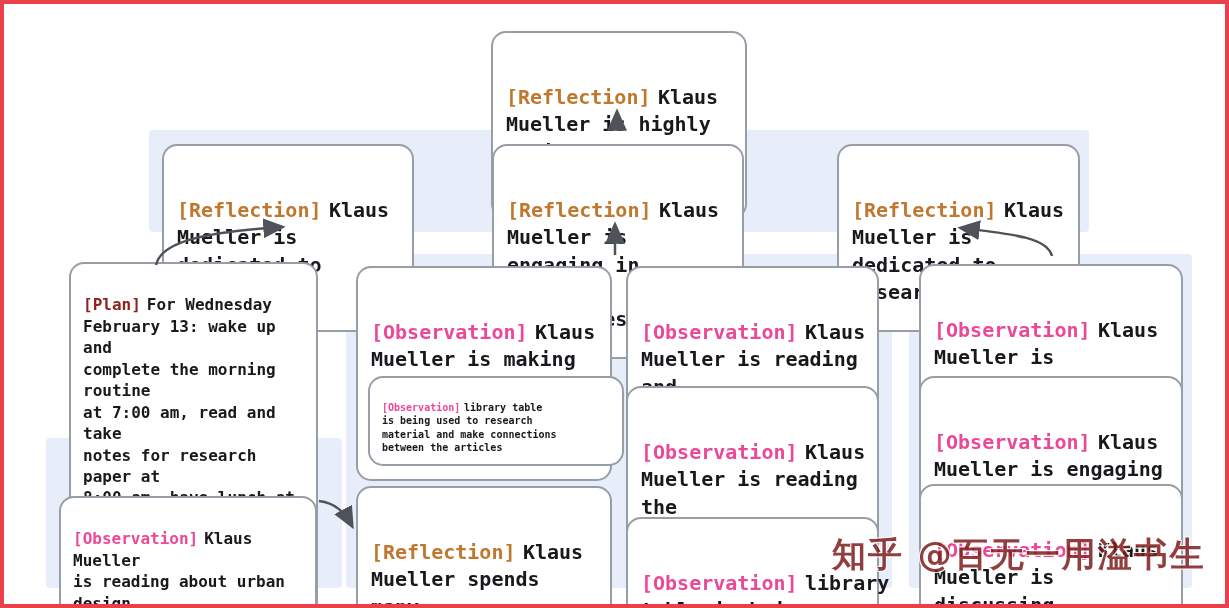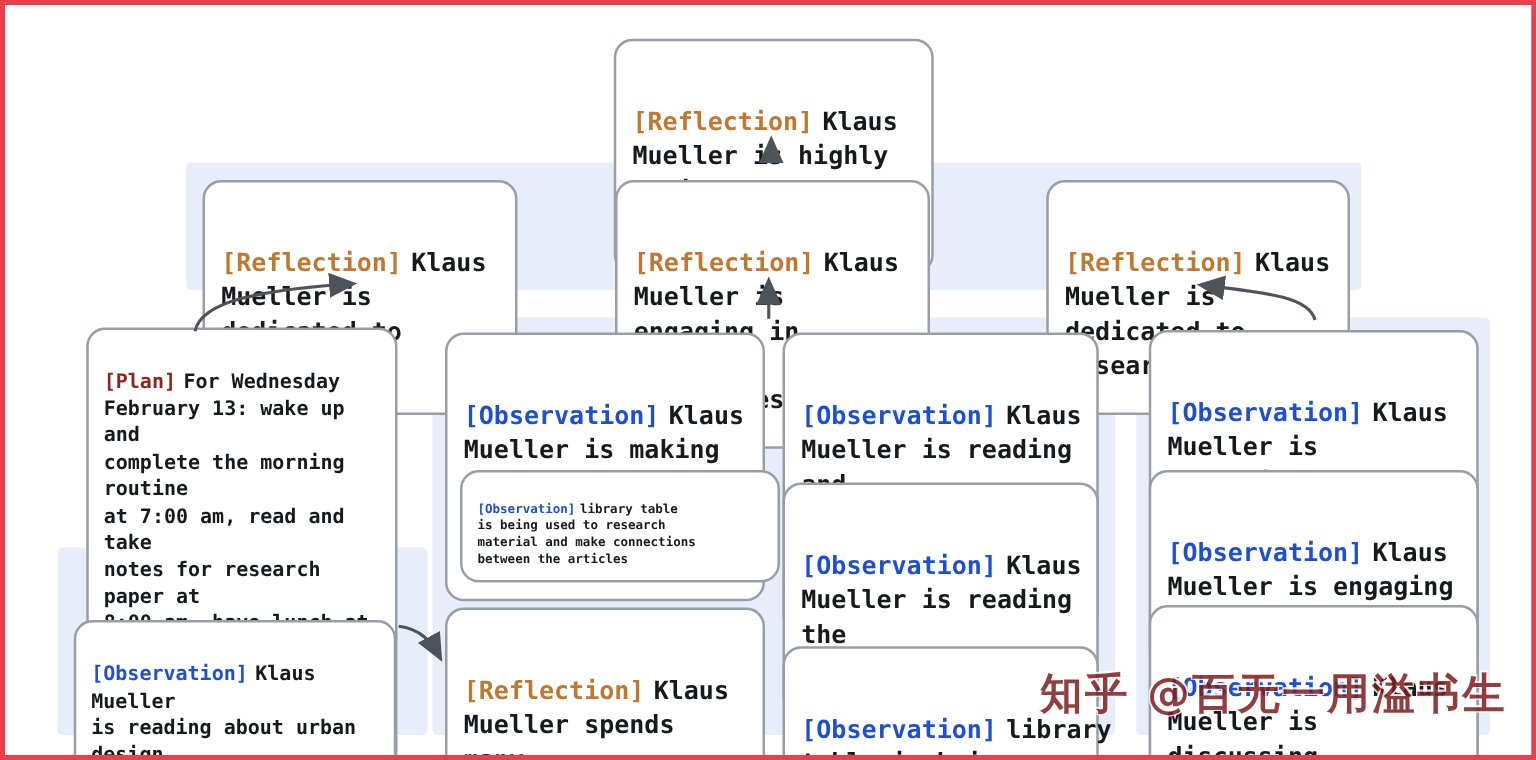--- a/index.html
+++ b/index.html
@@ -15,21 +15,21 @@
   .card{
     position:absolute;background:#ffffff;border:2px solid #989ea6;
     border-radius:15px;padding:24px 13px;
     font-weight:bold;font-size:20px;line-height:1.36;color:#17191c;
     white-space:pre-line;z-index:2;
   }
   .card.small{font-size:16px;line-height:1.34;padding:9px 12px;}
   .card.tiny{font-size:10px;line-height:1.36;padding:9px 12px;margin-left:12px;}
   .tag{margin-right:0.62ch;}
   .tag.reflection{color:#c0772e;}
-  .tag.observation{color:#1d4ed8;}
+  .tag.observation{color:#ec4899;}
   .tag.plan{color:#8e2420;}
   svg.arrows{position:absolute;left:0;top:0;z-index:3;pointer-events:none;}
   .watermark{
     position:absolute;left:828px;top:528px;z-index:5;
     font-family:"DejaVu Sans",sans-serif;font-weight:bold;
     font-size:34px;letter-spacing:2px;color:#7f1d1d;opacity:.85;
     text-shadow:1px 1px 0 #fff,-1px -1px 0 #fff,1px -1px 0 #fff,-1px 1px 0 #fff;
     white-space:nowrap;
   }
 </style>

